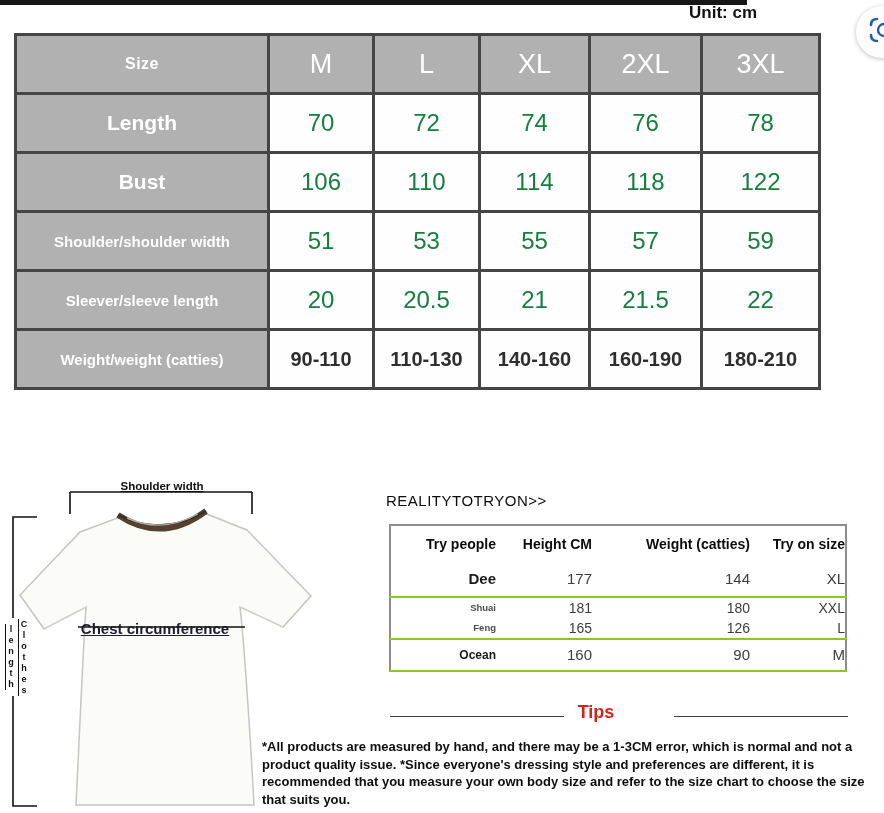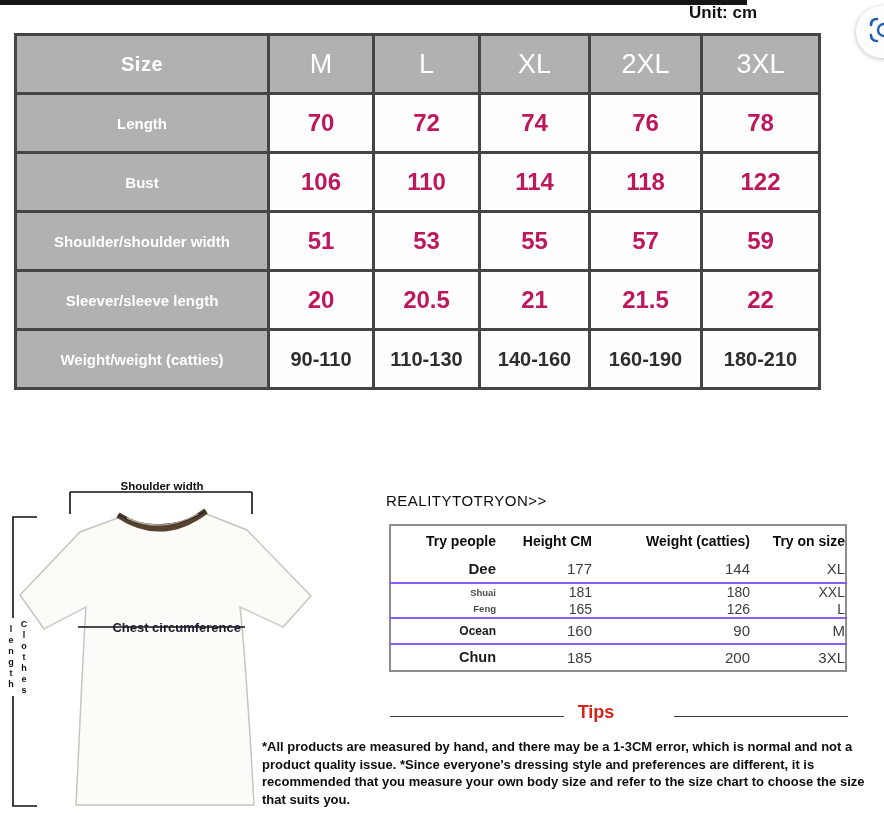--- a/index.html
+++ b/index.html
@@ -27,51 +27,51 @@
     border:3px solid #454545; text-align:center; vertical-align:middle;
     height:59px; overflow:hidden;
   }
   table.size-table col.c-lbl { width:253px; }
   table.size-table col.c-m   { width:105px; }
   table.size-table col.c-l   { width:106px; }
   table.size-table col.c-xl  { width:110px; }
   table.size-table col.c-2xl { width:112px; }
   table.size-table col.c-3xl { width:118px; }
   .size-table .gray { background:#b1b1b1; color:#ffffff; font-weight:bold; }
-  .size-table th.size-head { font-size:20px; letter-spacing:.5px; }
+  .size-table th.size-head { font-size:16px; letter-spacing:.5px; }
   .size-table th.col-head { font-size:27px; font-weight:400; }
-  .size-table td.val { background:#fefefe; color:#be185d; font-weight:bold; font-size:24px; }
+  .size-table td.val { background:#fefefe; color:#15803d; font-weight:normal; font-size:24px; }
   .size-table tr.soft td.val { font-size:20px; font-weight:600; color:#2e2e2e; }
-  .size-table .lbl-19 { font-size:15px; }
+  .size-table .lbl-19 { font-size:21px; }
   .size-table .lbl-15 { font-size:15px; }
   .size-table .lbl-17 { font-size:17px; }
   .size-table td.gray { position:relative; }
   .stray-paren { position:absolute; right:4px; top:50%; transform:translateY(-54%);
     font-size:22px; font-weight:400; color:#f2f2f2; }
 
   
   .diagram-svg { position:absolute; left:0; top:468px; }
-  .diag-label { position:absolute; font-weight:bold; color:#111; }
+  .diag-label { position:absolute; font-weight:bold; color:#111;text-decoration:underline; }
   .shoulder-label { left:97px; top:480px; width:130px; text-align:center; font-size:11.5px; }
-  .chest-label { left:81px; top:620px; width:160px; text-align:right; font-size:13px; color:#1c1c30; }
+  .chest-label { left:75px; top:620px; width:160px; text-align:center; font-size:15px; color:#1c1c30; }
   .clothes-label { left:2px; top:618px; width:28px; height:78px; background:#fff;
     writing-mode:vertical-rl; text-orientation:upright; font-size:9px; line-height:13px;
     letter-spacing:1px; text-align:center; }
 
   
   .tryon-heading { position:absolute; left:386px; top:492px; font-size:15px; font-weight:normal;
     color:#0d0d0d; letter-spacing:.5px; }
   table.tryon-table { position:absolute; left:389px; top:524px; width:456px; height:148px;
     border-collapse:collapse; table-layout:fixed; border:2px solid #8d8d8d; }
   .tryon-table col.t1 { width:106px; } .tryon-table col.t2 { width:96px; }
   .tryon-table col.t3 { width:158px; } .tryon-table col.t4 { width:96px; }
   .tryon-table th, .tryon-table td { text-align:right; vertical-align:middle; padding:0; }
   .tryon-table tr.head th { font-size:14px; font-weight:bold; color:#0c0c0c; height:30px; }
   .tryon-table td { color:#3d3d3d; font-size:15px; }
-  .tryon-table tr.sep td { border-bottom:2px solid #8b5cf6;margin-left:15px; }
+  .tryon-table tr.sep td { border-bottom:2px solid #84cc16;margin-left:15px; }
   .tryon-table td.name { font-weight:bold; color:#1a1a1a; }
   .tryon-table tr.r-dee { height:28px; } .tryon-table tr.r-dee td.name { font-size:15px; }
   .tryon-table tr.r-sm { height:17px; }
   .tryon-table tr.r-sm td { font-size:14px; }
   .tryon-table tr.r-sm td.name { font-size:9.5px; color:#4c4c4c; }
   .tryon-table tr.r-ocean { height:26px; } .tryon-table tr.r-ocean td.name { font-size:12px; }
   .tryon-table tr.r-chun { height:27px; } .tryon-table tr.r-chun td.name { font-size:14.5px; }
 
   
   .tips-row { position:absolute; left:390px; top:700px; width:458px; height:24px;
@@ -228,26 +228,20 @@
       <td>165</td>
       <td>126</td>
       <td>L</td>
     </tr>
     <tr class="r-ocean sep">
       <td class="name">Ocean</td>
       <td>160</td>
       <td>90</td>
       <td>M</td>
     </tr>
-    <tr class="r-chun">
-      <td class="name">Chun</td>
-      <td>185</td>
-      <td>200</td>
-      <td>3XL</td>
-    </tr>
   </tbody>
     </table>
 
   <div class="tips-row">
     <div class="tips-line left"></div>
     <div class="tips-title">Tips</div>
     <div class="tips-line right"></div>
   </div>
 
   <div class="footnote">*All products are measured by hand, and there may be a 1-3CM error, which is normal and not a product quality issue. *Since everyone's dressing style and preferences are different, it is recommended that you measure your own body size and refer to the size chart to choose the size that suits you.</div>

